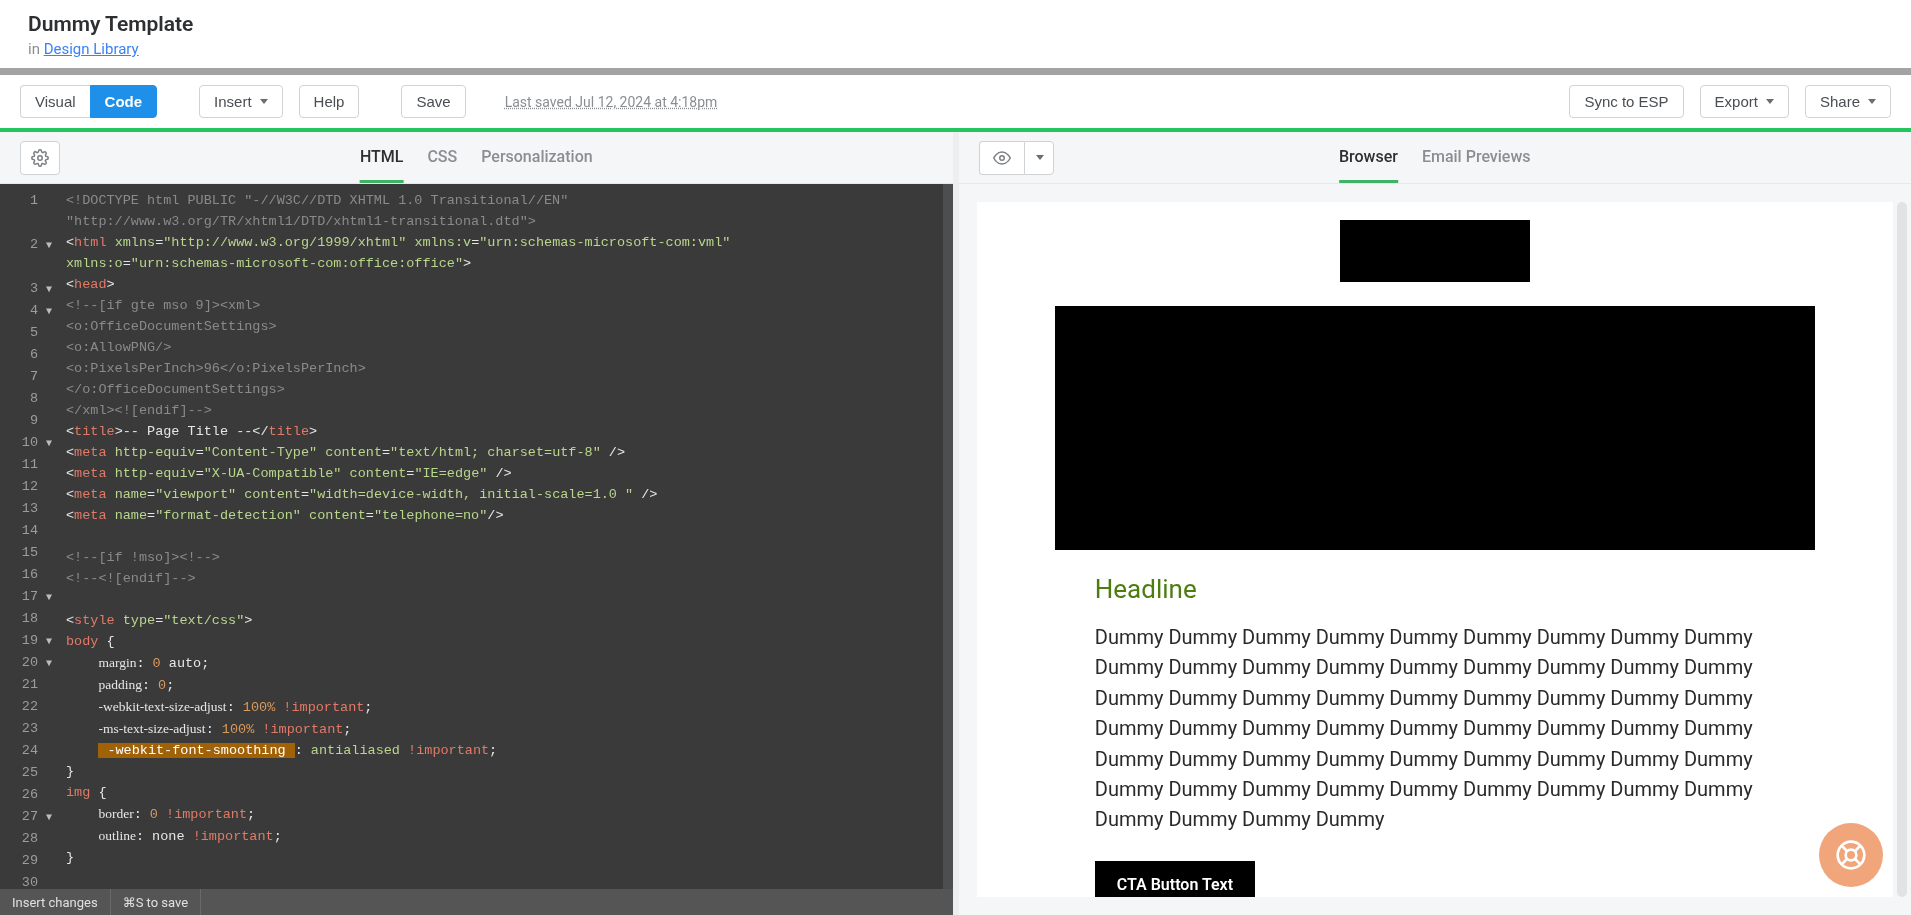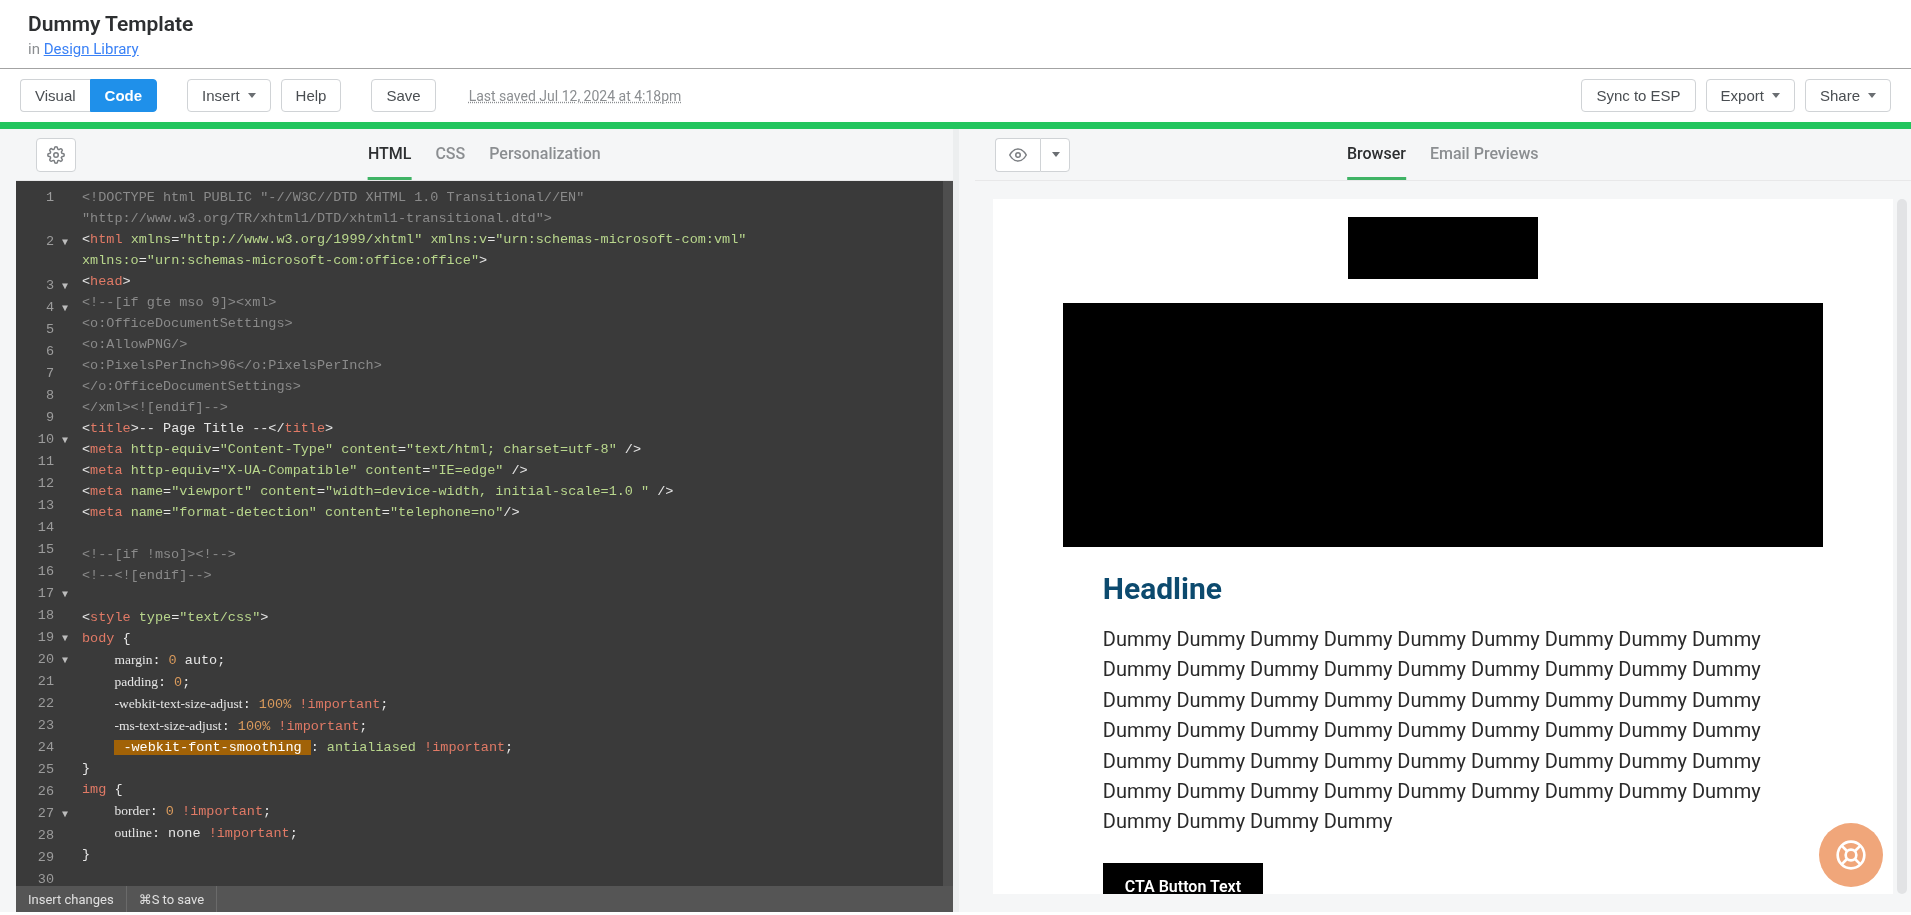--- a/index.html
+++ b/index.html
@@ -7,43 +7,43 @@
     font-family: -apple-system, BlinkMacSystemFont, "Segoe UI", Roboto, Helvetica, Arial, sans-serif;
     background: #fff;
     color: #2d2f31;
     font-size: 14px;
     width: 1911px;
     height: 915px;
     overflow: hidden;
   }
   .header {
     padding: 12px 40px 10px 28px;
-    border-bottom: 1px solid #a3a3a3;
+    border-bottom: 7px solid #a3a3a3;
   }
   .header-title {
     font-size: 21px;
     font-weight: 600;
     color: #2d2f31;
     margin-bottom: 4px;
   }
   .header-sub {
     font-size: 15px;
     color: #8b8e91;
   }
   .header-sub .lib-link {
     text-decoration: underline;
     color: #3b82f6;
     cursor: pointer;
   }
   .toolbar {
     display: flex;
     align-items: center;
     padding: 10px 20px;
-    gap: 10px;
-    border-bottom: 7px solid #22c55e;
+    gap: 16px;
+    border-bottom: 4px solid #22c55e;
     background: #fff;
   }
   .btn {
     border: 1px solid #d0d3d6;
     background: #fff;
     color: #4a4e52;
     border-radius: 4px;
     padding: 7px 14px;
     font-size: 15px;
     cursor: pointer;
@@ -92,21 +92,20 @@
     display: flex;
     height: calc(915px - 132px);
     background: #f5f6f7;
     padding-top: 0;
   }
   .pane {
     display: flex;
     flex-direction: column;
     flex: 1;
     min-width: 0;
-    margin-left: 16px;
   }
   .pane-head {
     display: flex;
     align-items: center;
     height: 52px;
     border-bottom: 1px solid #e8e8e9;
     background: #f5f6f7;
     padding: 0 20px;
     position: relative;
   }
@@ -229,24 +228,24 @@
     background: #000;
     margin: 0 auto 24px auto;
   }
   .content-block {
     max-width: 760px;
     margin: 0 auto;
     text-align: left;
     padding: 0 40px;
   }
   .content-block h1 {
-    font-size: 30px;
-    font-weight: 700;
+    font-size: 26px;
+    font-weight: 400;
     margin-bottom: 18px;
-    color: #0c4a6e;
+    color: #4d7c0f;
   }
   .content-block p {
     font-size: 20px;
     line-height: 1.52;
     color: #2a2a2a;
     margin-bottom: 26px;
   }
   .cta-btn {
     background: #000;
     color: #fff;

